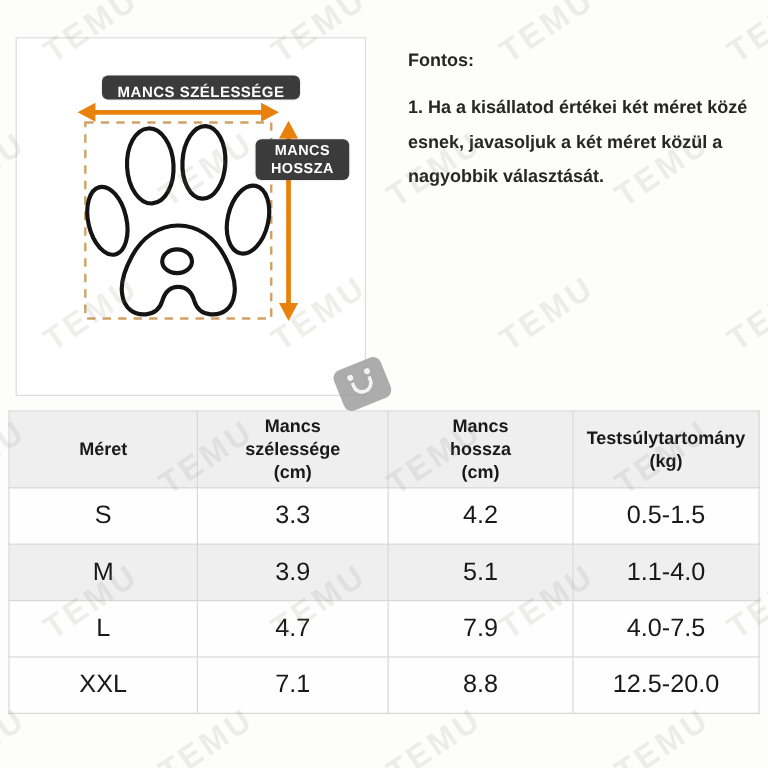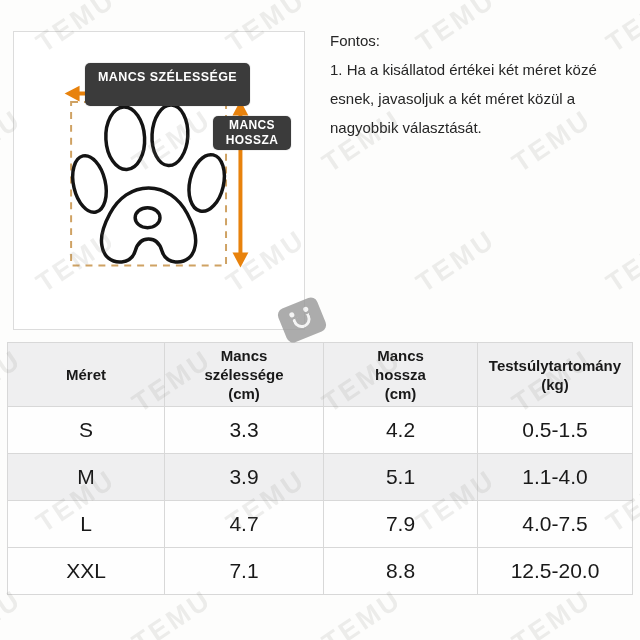--- a/index.html
+++ b/index.html
@@ -22,34 +22,34 @@
   .dash-rect{fill:none;stroke:var(--dash-color);stroke-width:2;stroke-dasharray:7 6;}
   .arrow-line{stroke:var(--arrow-color);stroke-width:4;}
   .arrow-head{fill:var(--arrow-color);}
   .paw-stroke{fill:#ffffff;stroke:#141414;stroke-width:3.5;stroke-linejoin:round;}
   .measure-label{
     position:absolute;background:var(--label-bg);color:var(--label-fg);
     font-weight:bold;border-radius:5px;text-align:center;
     box-shadow:0 0 0 1px rgba(0,0,0,0.05);
   }
   .width-label{
-    left:71px;top:31px;height:43px;line-height:28px;
+    left:71px;top:31px;height:20px;line-height:28px;
     padding:0 13px;font-size:12.5px;letter-spacing:0.4px;white-space:nowrap;
   }
   .length-label{
     left:199px;top:84px;width:78px;padding:2px 0;
     font-size:12px;line-height:15px;letter-spacing:0.4px;white-space:pre-line;
   }
 
   
   .notes{
     position:absolute;left:330px;top:26px;width:306px;
     font-size:15px;line-height:29px;color:#262626;
   }
-  .notes p{margin:0;white-space:pre-line;}
+  .notes p{margin:10px;white-space:pre-line;font-weight:bold;}
 
   
   .logo-mark{
     position:absolute;left:281px;top:302px;width:42px;height:36px;
     background:#9b9b9b;border-radius:7px;opacity:0.82;
     transform:rotate(-22deg);z-index:11;
   }
   .logo-mark::before,
   .logo-mark::after{
     content:"";position:absolute;top:7px;width:5px;height:5px;

